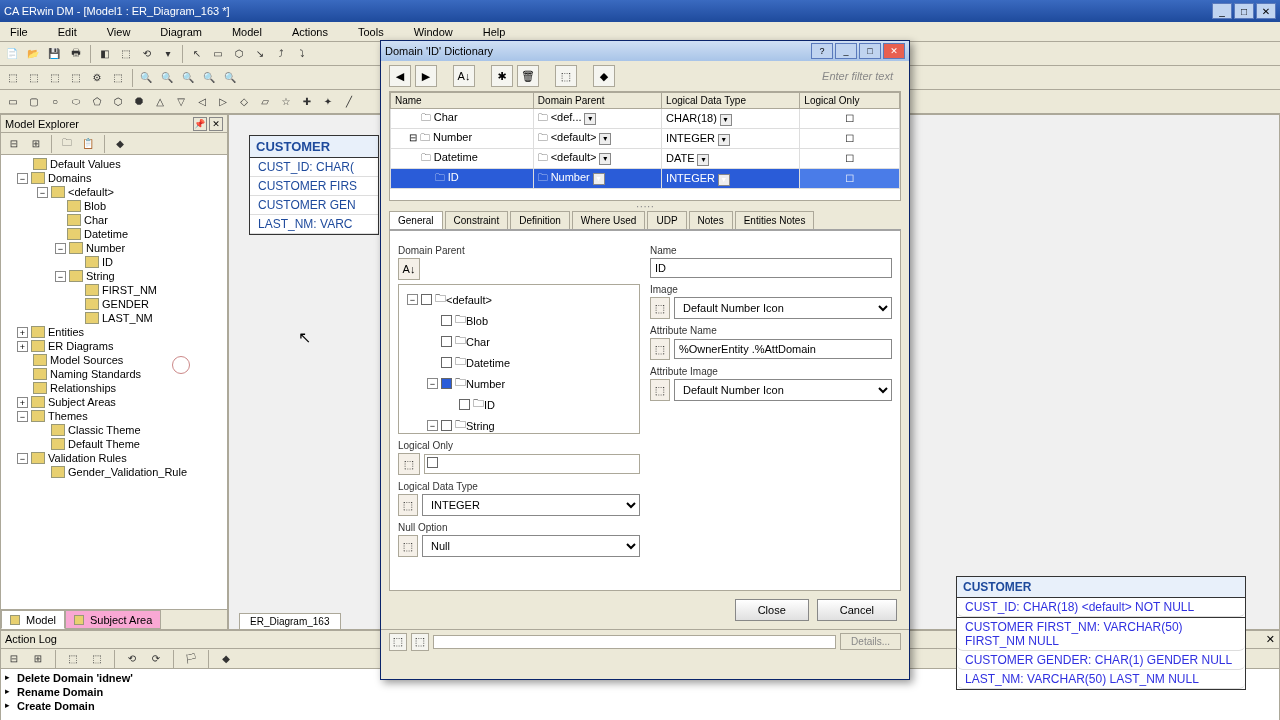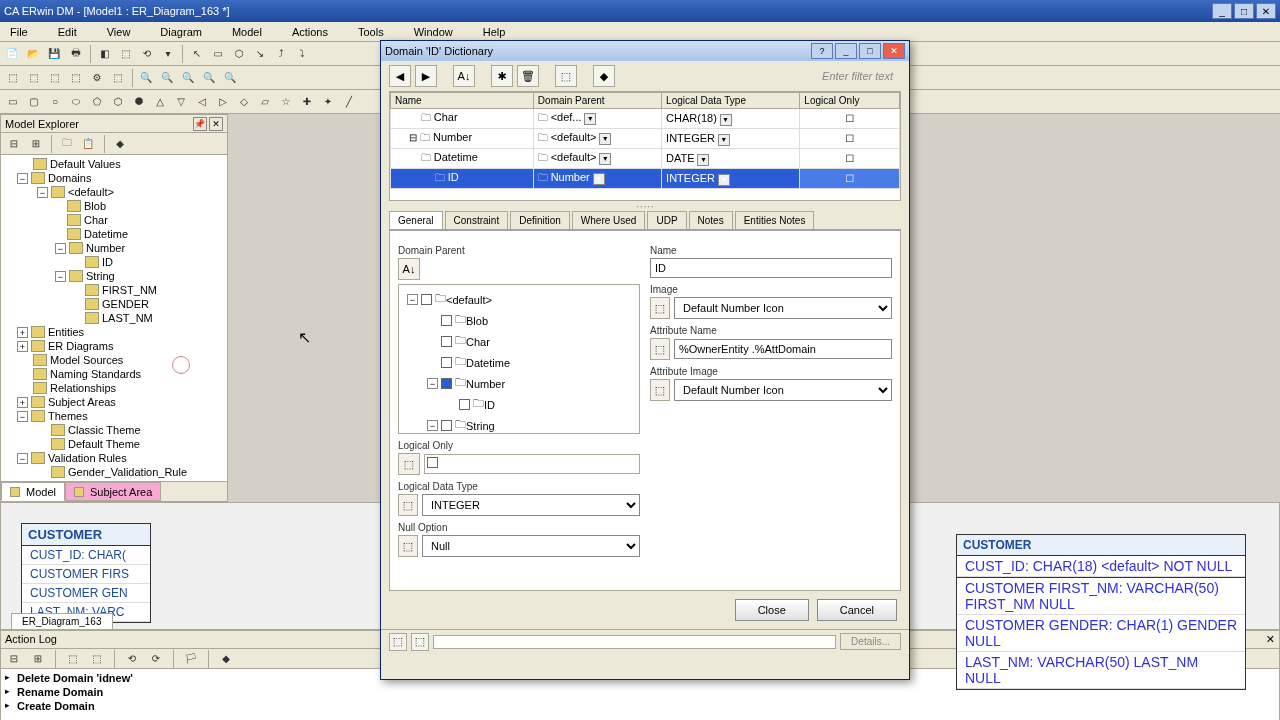--- a/index.html
+++ b/index.html
@@ -10,21 +10,21 @@
 .titlebar .winbtns { display: flex; gap: 2px; }
 .titlebar .winbtn { width: 20px; height: 16px; background: #c0d4f0; border: 1px solid #5a7abc; display: flex; align-items: center; justify-content: center; color: #000; font-size: 10px; }
 
 .menubar { background: #ece9d8; height: 20px; display: flex; align-items: center; padding: 0 4px; gap: 18px; border-bottom: 1px solid #aca899; }
 .menubar span { padding: 2px 6px; cursor: default; }
 
 .toolbar { background: #ece9d8; height: 24px; display: flex; align-items: center; padding: 0 4px; gap: 3px; border-bottom: 1px solid #aca899; }
 .tb-btn { width: 18px; height: 18px; border: 1px solid transparent; display: flex; align-items: center; justify-content: center; font-size: 10px; color: #333; }
 .tb-sep { width: 1px; height: 18px; background: #aca899; margin: 0 2px; }
 
-.main { display: flex; height: 516px; flex-direction: column; }
+.main { display: flex; height: 516px; }
 
 .explorer { width: 228px; background: #fff; border: 1px solid #aca899; display: flex; flex-direction: column; }
 .explorer-hdr { background: #ece9d8; height: 18px; display: flex; align-items: center; justify-content: space-between; padding: 0 4px; border-bottom: 1px solid #aca899; font-size: 10px; }
 .explorer-hdr .ctrl { display: flex; gap: 2px; }
 .explorer-hdr .cb { width: 14px; height: 14px; border: 1px solid #888; font-size: 9px; display:flex;align-items:center;justify-content:center; }
 .explorer-toolbar { background: #ece9d8; height: 22px; display: flex; align-items: center; padding: 0 4px; gap: 4px; border-bottom: 1px solid #aca899; }
 .explorer-tree { flex: 1; overflow: auto; padding: 2px; background: white; font-size: 11px; }
 .tree-item { padding: 1px 0 1px 4px; white-space: nowrap; display:flex; align-items:flex-end; }
 .expander { width: 11px; height: 11px; border: 1px solid #888; display: inline-flex; align-items: center; justify-content: center; font-size: 9px; margin-right: 3px; cursor: pointer; }
 .ticon { width: 14px; height: 12px; display:inline-block; margin-right:3px; background:#e8d070; border:1px solid #997; }
@@ -84,21 +84,21 @@
 .cbx { width:11px; height:11px; border:1px solid #666; margin-right:3px; display:inline-block; }
 .dlg-buttons { display:flex; justify-content:flex-end; gap: 8px; padding: 8px 12px; }
 .dlg-btn { padding: 4px 22px; border: 1px solid #888; background: linear-gradient(to bottom, #fff, #e0e0e0); font-size: 11px; }
 .dlg-footer { height: 24px; border-top: 1px solid #aca899; display:flex; align-items:center; padding: 0 8px; gap:4px; }
 .dlg-footer .bar { flex:1; height: 14px; border: 1px solid #aca899; background: white; }
 .details-btn { padding: 2px 10px; border: 1px solid #aca899; background: #ece9d8; font-size: 10px; color: #888; }
 
 
 .cust-panel { position: absolute; right: 34px; bottom: 30px; width: 290px; background: white; border: 1px solid #333; z-index: 50; }
 .cust-panel .entity-title { font-size: 12px; }
-.cust-panel .entity-attr { color: #3030e0; font-size: 14px; }
+.cust-panel .entity-attr { color: #3030e0; font-size: 12px; border-radius: 6px; }
 
 .cursor { position:absolute; width:12px; height:18px; z-index: 200; }
 .cursor::before { content: "↖"; font-size: 16px; color: black; }
 .circ { position:absolute; width:18px; height:18px; border:1px solid #c88; border-radius:50%; z-index:60; }
 </style>
 </head>
 <body>
 
 <div class="titlebar">
   <span class="title">CA ERwin DM - [Model1 : ER_Diagram_163 *]</span>

